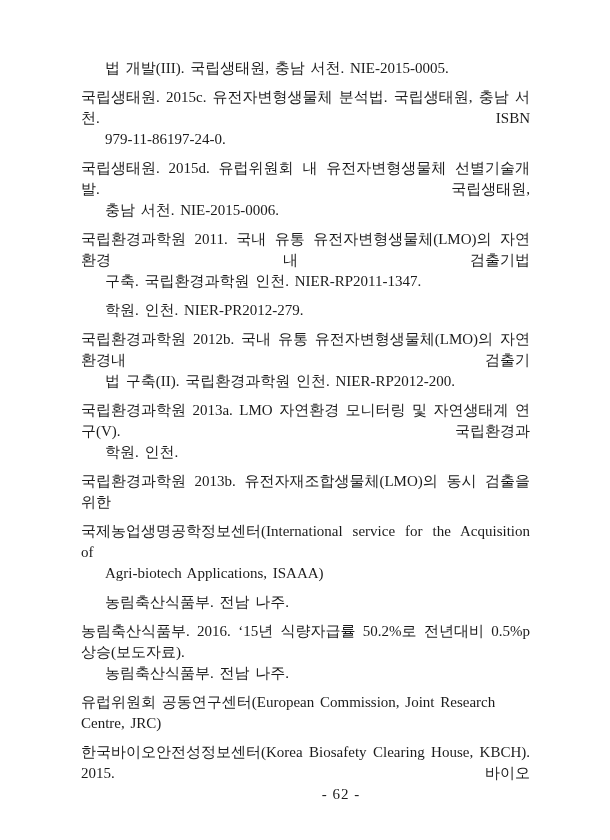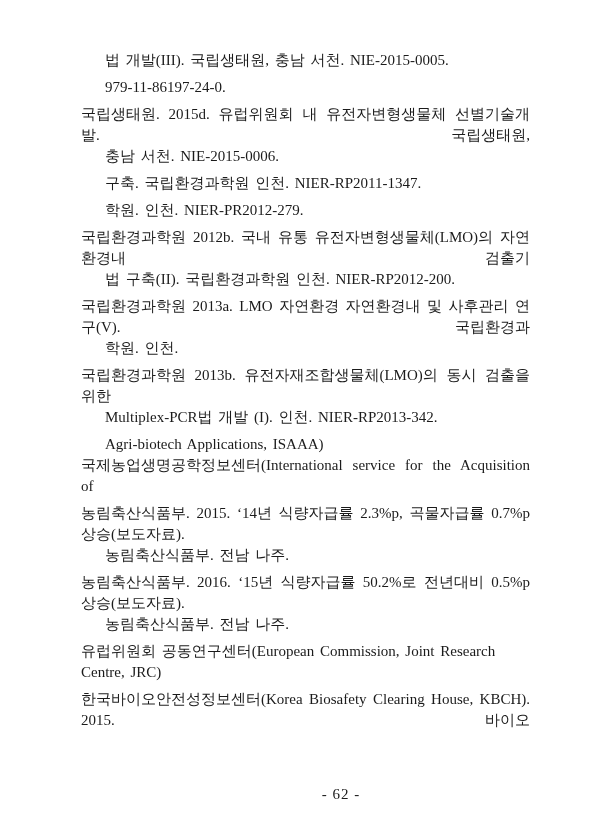--- a/index.html
+++ b/index.html
@@ -16,21 +16,21 @@
     font-family: "Liberation Serif", "DejaVu Serif", serif;
     color: #1b1b1b;
   }
   .content {
     position: absolute;
     top: 50px;
     left: 81px;
     width: 449px;
   }
   .entry {
-    margin: 0 0 6px 0;
+    margin: 8px 0 6px 0;
   }
   .line {
     font-size: 15px;
     line-height: 21px;
     word-spacing: 2px;
     white-space: normal;
   }
   
   .cont {
     padding-left: 24px;
@@ -55,58 +55,58 @@
 <body>
 
 <div class="page">
   <div class="content">
 
     <div class="entry">
       <div class="line cont">법 개발(III). 국립생태원, 충남 서천. NIE-2015-0005.</div>
     </div>
 
     <div class="entry">
+      <div class="line j">국립생태원. 2015c. 유전자변형생물체 분석법. 국립생태원, 충남 서천. ISBN</div>
       <div class="line cont">979-11-86197-24-0.</div>
     </div>
 
     <div class="entry">
       <div class="line j">국립생태원. 2015d. 유럽위원회 내 유전자변형생물체 선별기술개발. 국립생태원,</div>
       <div class="line cont">충남 서천. NIE-2015-0006.</div>
     </div>
 
     <div class="entry">
+      <div class="line j">국립환경과학원 2011. 국내 유통 유전자변형생물체(LMO)의 자연환경 내 검출기법</div>
       <div class="line cont">구축. 국립환경과학원 인천. NIER-RP2011-1347.</div>
     </div>
 
     <div class="entry">
       <div class="line cont">학원. 인천. NIER-PR2012-279.</div>
     </div>
 
     <div class="entry">
       <div class="line j">국립환경과학원 2012b. 국내 유통 유전자변형생물체(LMO)의 자연환경내 검출기</div>
       <div class="line cont">법 구축(II). 국립환경과학원 인천. NIER-RP2012-200.</div>
     </div>
 
     <div class="entry">
-      <div class="line j">국립환경과학원 2013a. LMO 자연환경 자연환경내 및 사후관리 연구(V). 국립환경과</div>
+      <div class="line j">국립환경과학원 2013a. LMO 자연환경 모니터링 및 자연생태계 연구(V). 국립환경과</div>
       <div class="line cont">학원. 인천.</div>
     </div>
 
     <div class="entry">
       <div class="line j">국립환경과학원 2013b. 유전자재조합생물체(LMO)의 동시 검출을 위한</div>
-      <div class="line cont">Multiplex-PCR법 개발 (I). 인천. NIER-RP2013-342.</div>
     </div>
 
     <div class="entry">
+      <div class="line j">국제농업생명공학정보센터(International service for the Acquisition of</div>
       <div class="line cont">Agri-biotech Applications, ISAAA)</div>
-      <div class="line j">국제농업생명공학정보센터(International service for the Acquisition of</div>
     </div>
 
     <div class="entry">
-      <div class="line j">농림축산식품부. 2015. ‘14년 식량자급률 2.3%p, 곡물자급률 0.7%p 상승(보도자료).</div>
       <div class="line cont">농림축산식품부. 전남 나주.</div>
     </div>
 
     <div class="entry">
       <div class="line j">농림축산식품부. 2016. ‘15년 식량자급률 50.2%로 전년대비 0.5%p 상승(보도자료).</div>
       <div class="line cont">농림축산식품부. 전남 나주.</div>
     </div>
 
     <div class="entry">
       <div class="line">유럽위원회 공동연구센터(European Commission, Joint Research Centre, JRC)</div>

